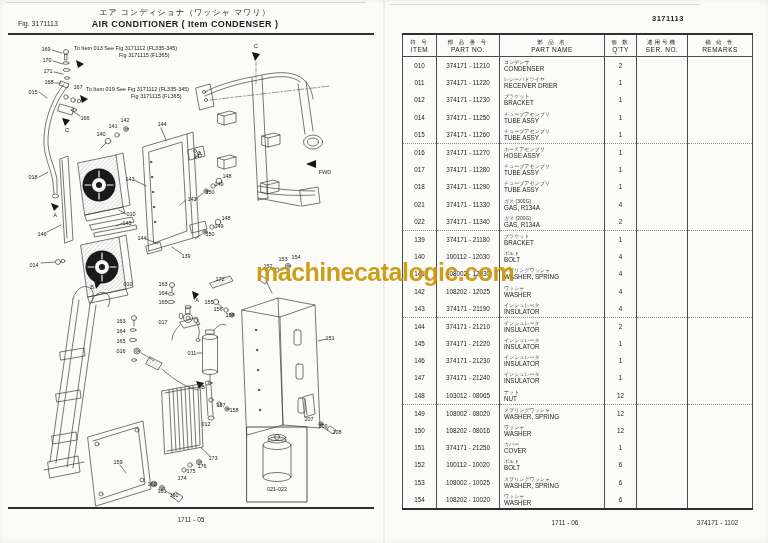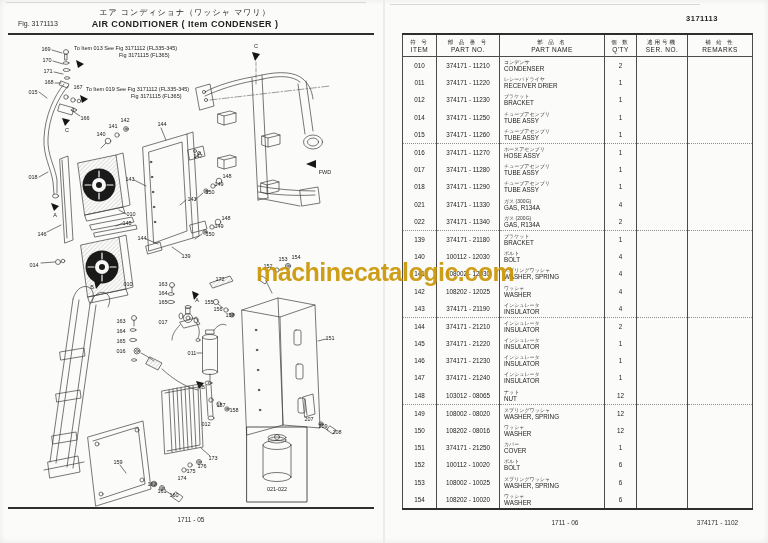--- a/index.html
+++ b/index.html
@@ -17,21 +17,21 @@
   .rule{position:absolute;background:#2e2e2e;}
   .page-no{position:absolute;font-size:6.5px;color:#2c2c2c;}
   .diagram{position:absolute;left:0;top:0;width:384px;height:543px;}
   .diagram svg{position:absolute;left:0;top:0;}
   .labels{position:absolute;left:0;top:0;width:384px;height:543px;pointer-events:none;}
   .callout{position:absolute;transform:translate(-50%,-50%);font-size:5.5px;color:#1c1c1c;
            white-space:nowrap;}
   .dnote{position:absolute;font-size:5.5px;color:#1c1c1c;white-space:nowrap;}
 
   
-  .doc-no{position:absolute;left:652px;top:14px;width:100px;text-align:center;font-size:7.5px;
+  .doc-no{position:absolute;left:652px;top:14px;width:100px;text-align:left;font-size:7.5px;
           font-weight:bold;color:#1e1e1e;letter-spacing:.5px;}
   .parts-table{position:absolute;left:402px;top:33px;width:350px;border-collapse:collapse;
                table-layout:fixed;}
   .parts-table th,.parts-table td{border-left:1px solid #4c4c4c;border-right:1px solid #4c4c4c;
                padding:0;vertical-align:middle;color:#222;}
   .parts-table thead th{border-top:2px solid #2e2e2e;border-bottom:1px solid #4c4c4c;height:21px;
                font-weight:normal;text-align:center;}
   .parts-table thead .jp{display:block;font-size:5.5px;letter-spacing:2px;}
   .parts-table thead .en{display:block;font-size:6.5px;letter-spacing:.5px;}
   .parts-table tbody td{height:17.2px;font-size:6.3px;}

